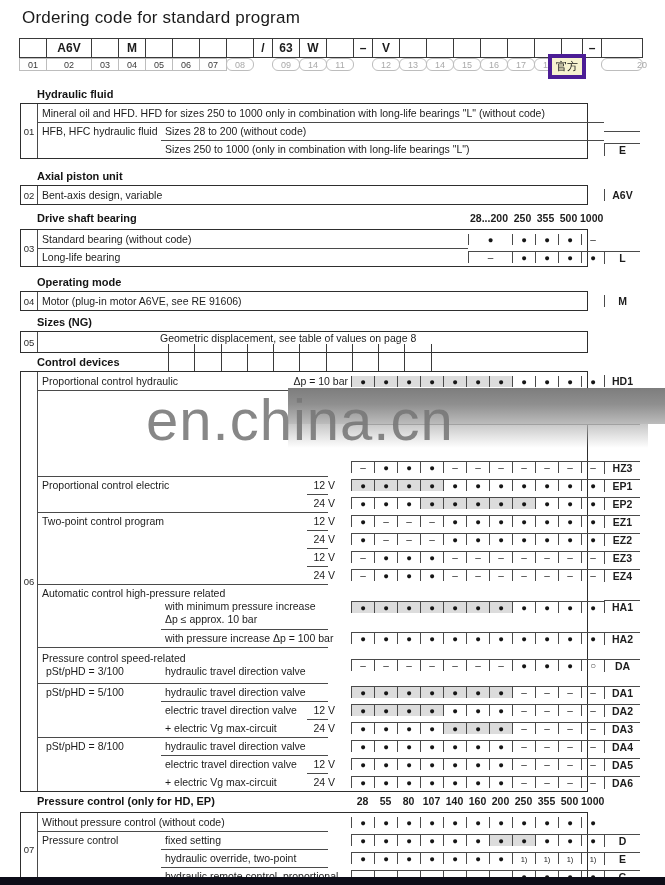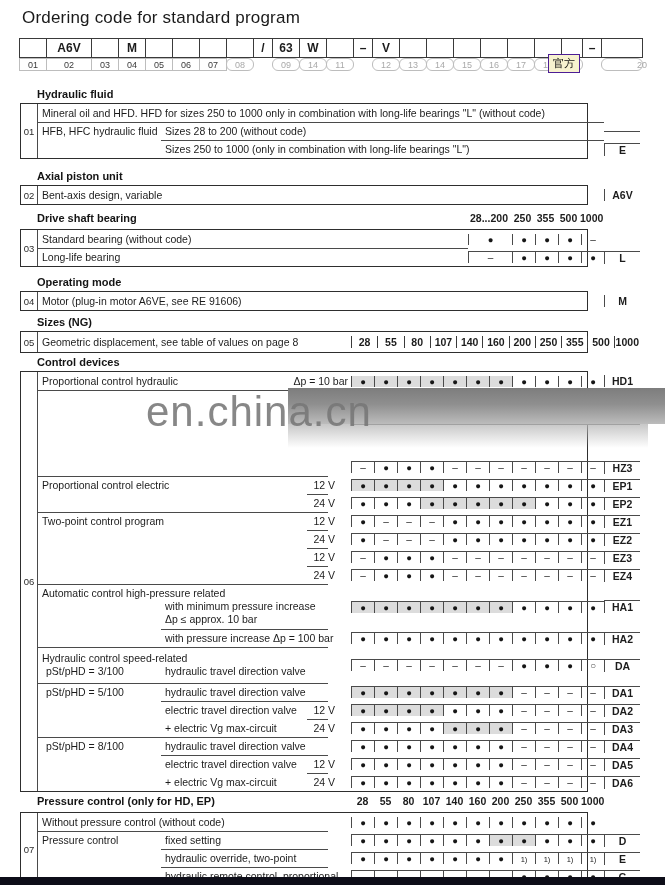--- a/index.html
+++ b/index.html
@@ -6,29 +6,29 @@
   body{width:665px;height:885px;position:relative;font-family:"Liberation Sans",sans-serif;color:#1c1c1c;font-size:10.5px;overflow:hidden;}
   .title{position:absolute;left:22px;top:8px;font-size:17px;color:#1a1a1a;letter-spacing:.2px;}
   
   .coderow{position:absolute;left:20px;top:38px;display:flex;}
   .cb{width:28px;height:20px;border:1px solid #3a3a3a;margin-left:-1px;display:flex;align-items:center;justify-content:center;font-weight:bold;font-size:12px;background:#fff;box-sizing:border-box;}
   .numrow{position:absolute;left:20px;top:58px;display:flex;}
   .nb{width:28px;height:13px;border:1px solid #bdbdbd;margin-left:-1px;display:flex;align-items:center;justify-content:center;font-size:9px;color:#3a3a3a;box-sizing:border-box;background:#fff;}
   .nb.gray{color:#a9a9a9;border-radius:6px;}
   .nb.blank{border-color:transparent;background:transparent;}
   .w46{width:46px;} .w20{width:20px;} .w22{width:22px;} .w30{width:30px;padding-left:40px;}
-  .badge{position:absolute;left:548px;top:54px;background:#f7f2cf;border:1px solid #4c1d95;padding:1px 4px;font-size:11px;color:#111;z-index:6;}
+  .badge{position:absolute;left:548px;top:54px;background:#f7f2cf;border:4px solid #4c1d95;padding:1px 4px;font-size:11px;color:#111;z-index:6;}
   
   .section{position:absolute;left:20px;width:568px;}
   .shead{font-weight:bold;font-size:11px;margin:0 0 3px 17px;color:#141414;}
   .tbl{border:1.5px solid #2e2e2e;display:flex;background:#fff;box-sizing:border-box;}
   .numcol{flex:0 0 16px;border-right:1px solid #4a4a4a;display:flex;align-items:center;justify-content:center;font-size:9.5px;color:#2a2a2a;}
   .rows{flex:1;display:flex;flex-direction:column;}
   .row{display:flex;position:relative;align-items:center;}
-  .h18{height:18px;} .h20{height:20px;} .h45{height:45px;} .h36{height:36px;} .hid{height:68px;}
+  .h18{height:18px;} .h20{height:20px;flex-direction:column;} .h45{height:45px;} .h36{height:36px;} .hid{height:68px;}
   .lab{width:313px;position:relative;display:flex;align-items:center;box-sizing:border-box;}
   .labwide{width:566px;}
   .labbear{width:430px;}
   .lab.col{flex-direction:column;align-items:flex-start;justify-content:center;}
   .main,.l1{padding-left:4px;white-space:nowrap;}
   .l1{line-height:13px;}
   .l2{margin-left:127px;line-height:13px;white-space:nowrap;}
   .lnrow{display:flex;width:100%;line-height:13px;}
   .midtxt{position:absolute;left:127px;top:50%;transform:translateY(-50%);white-space:nowrap;}
   .rt{margin-left:auto;padding-right:16px;white-space:nowrap;}
@@ -59,21 +59,21 @@
   
   .hcols{position:absolute;top:0;display:flex;}
   .hcols .dcell{flex:0 0 23px;display:flex;align-items:center;justify-content:center;font-weight:bold;font-size:10.5px;white-space:nowrap;}
   .bearhead{left:447px;}
   .bearhead .dcell:first-child{flex:0 0 44px;}
   .phead{left:331px;}
   
   .wm{position:absolute;left:0;top:384px;width:665px;height:72px;z-index:4;pointer-events:none;}
   .wm .band{position:absolute;left:288px;top:4px;width:377px;height:36px;background:linear-gradient(180deg,#7d7d7d 0%,#8f8f8f 45%,#bcbcbc 100%);}
   .wm .fade{position:absolute;left:288px;top:40px;width:360px;height:24px;background:linear-gradient(180deg,rgba(185,185,185,.8),rgba(255,255,255,0));}
-  .wm .wtext{position:absolute;left:146px;top:6px;font-size:42px;color:rgba(118,118,118,.88);letter-spacing:1px;line-height:1.05;}
+  .wm .wtext{position:absolute;left:146px;top:6px;font-size:58px;color:rgba(118,118,118,.88);letter-spacing:1px;line-height:1.05;}
   .bstrip{position:absolute;left:0;top:877px;width:665px;height:8px;background:#0d0d18;}
 </style>
 </head>
 <body>
 
 <div class="title">Ordering code for standard program</div>
 
 <div class="coderow">
   <div class="cb"></div>
   <div class="cb w46">A6V</div>
@@ -465,21 +465,21 @@
             <span class="dcell dot">●</span>
             <span class="dcell dot">●</span>
             <span class="dcell dot">●</span>
             <span class="dcell dot">●</span>
             <span class="dcell dot">●</span>
           </div>
           <div class="codecell">HA2</div>
         </div>
       <div class="row h36 sep-full">
           <div class="lab col">
-            <span class="l1">Hydraulic control speed-related</span>
+            <span class="l1">Pressure control speed-related</span>
             <span class="lnrow">
               <span class="ratio">pSt/pHD = 3/100</span>
               <span class="desc">hydraulic travel direction valve</span>
             </span>
           </div>
           <div class="matrix">
             <span class="dcell dash">–</span>
             <span class="dcell dash">–</span>
             <span class="dcell dash">–</span>
             <span class="dcell dash">–</span>

